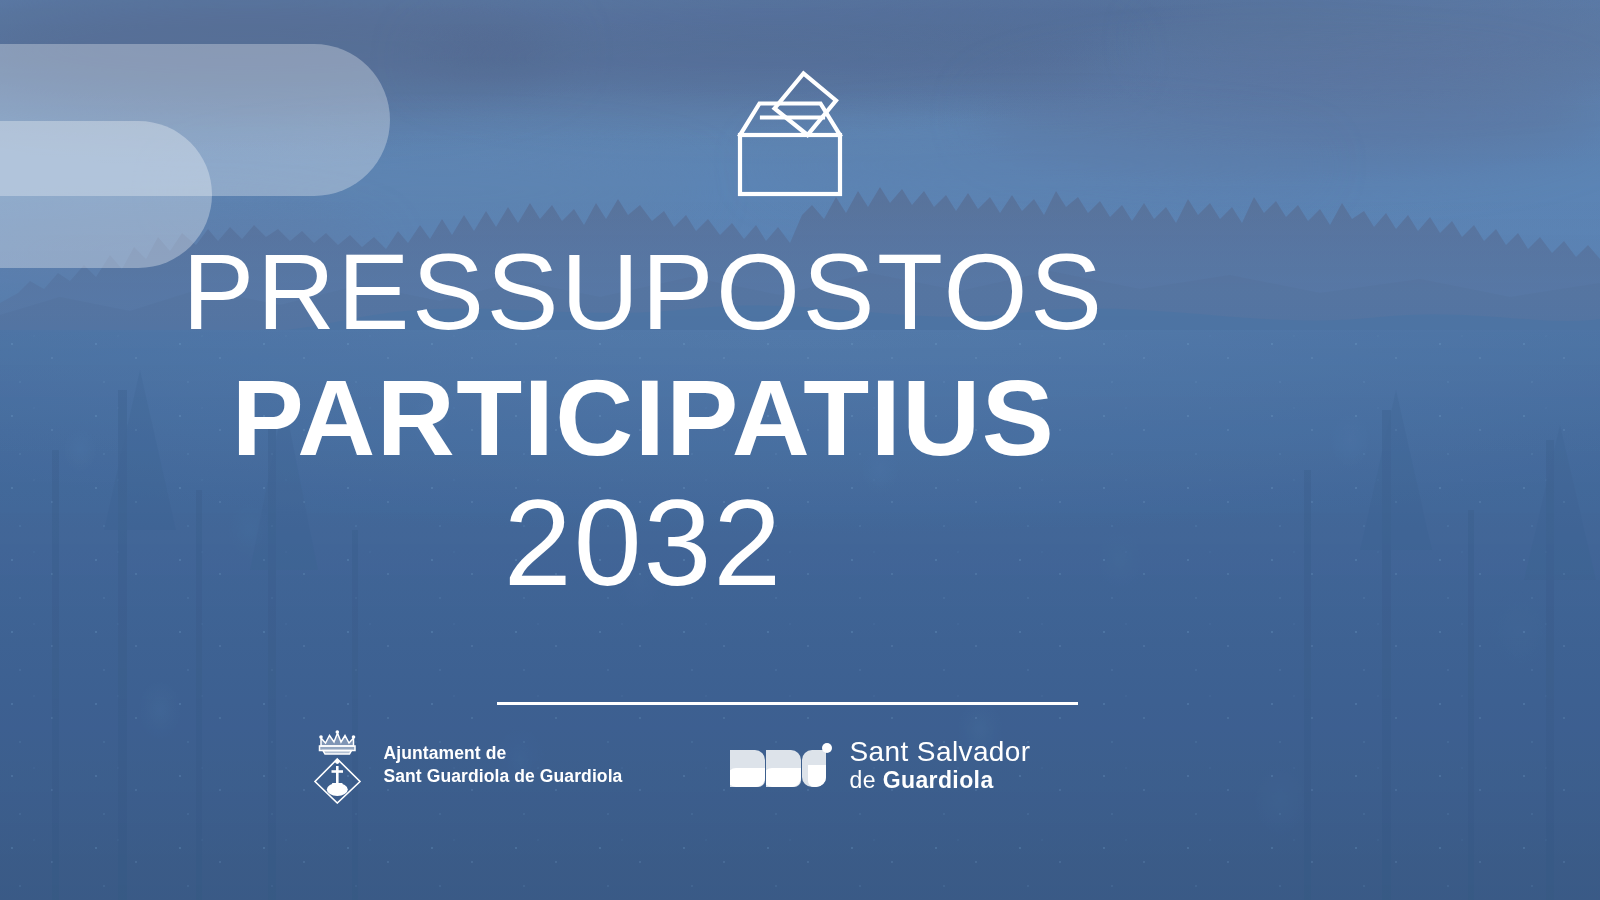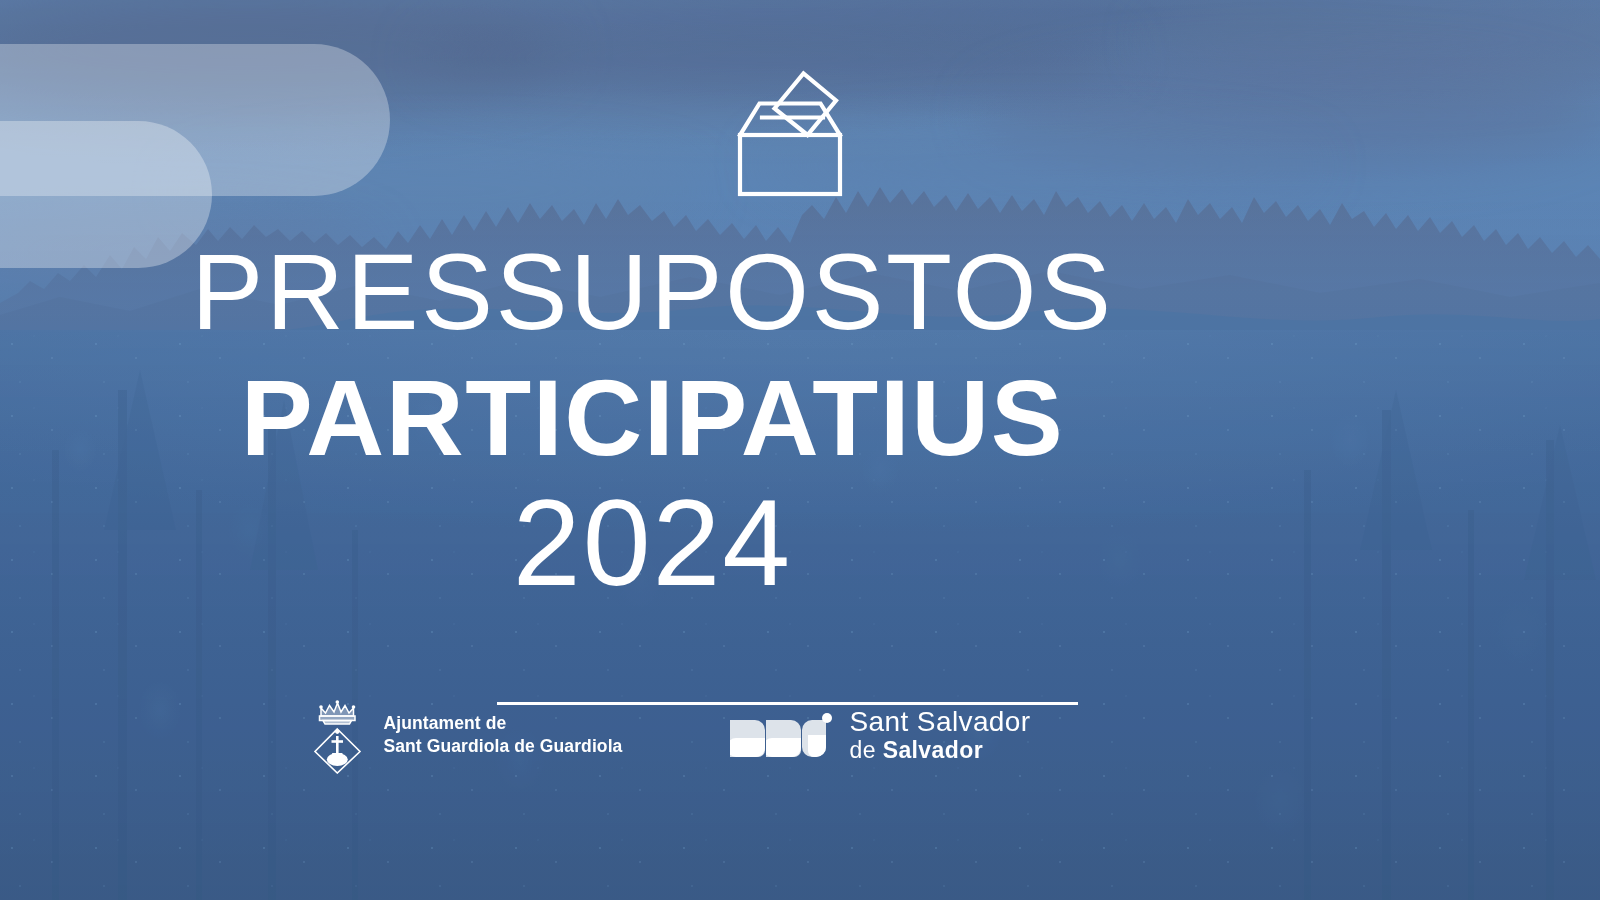--- a/index.html
+++ b/index.html
@@ -99,40 +99,40 @@
   
   .pill{position:absolute;background:rgba(255,255,255,.30);}
   .pill-1{left:-240px;top:44px;width:630px;height:152px;border-radius:76px;}
   .pill-2{left:-240px;top:121px;width:452px;height:147px;border-radius:74px;background:rgba(255,255,255,.32);}
 
   
   .content{position:absolute;inset:0;}
 
   .ballot{position:absolute;left:730px;top:68px;width:120px;height:132px;}
 
-  .titles{position:absolute;left:13px;top:238px;width:1279px;text-align:center;color:#fff;}
+  .titles{position:absolute;left:4px;top:238px;width:1279px;text-align:center;color:#fff;}
   .t-line1{
     font-size:108px;line-height:1.0;font-weight:300;letter-spacing:2.5px;
     text-transform:uppercase;
   }
   .t-line2{
     font-size:108px;line-height:1.0;font-weight:700;letter-spacing:1.5px;
     margin-top:18px;text-transform:uppercase;text-align:center;
   }
   .t-line3{
     font-size:122px;line-height:1.0;font-weight:300;letter-spacing:2px;
     margin-top:10px;
   }
 
   .divider{
     position:absolute;left:497px;top:702px;width:581px;height:3px;background:#fff;
   }
 
   .logos{
-    position:absolute;left:0;top:696px;width:1344px;
+    position:absolute;left:0;top:726px;width:1344px;
     display:flex;align-items:center;justify-content:center;gap:108px;
   }
 
   .ajt{display:flex;align-items:center;gap:14px;}
   .ajt-crest{width:56px;height:78px;position:relative;}
   .ajt-text{color:#fff;font-weight:700;font-size:17.5px;line-height:1.32;letter-spacing:.1px;}
 
   .ssg{display:flex;align-items:center;gap:15px;}
   .ssg-mark{width:104px;height:44px;}
   .ssg-text{color:#fff;line-height:1.12;}
@@ -237,21 +237,21 @@
 
         <path d="M10,67 L29.5,35.5 L90.5,35.5 L110,67"></path>
 
         <path d="M32,49.5 L93,49.5"></path>
       </svg>
     </div>
 
     <div class="titles">
       <div class="t-line1">PRESSUPOSTOS</div>
       <div class="t-line2">PARTICIPATIUS</div>
-      <div class="t-line3">2024</div>
+      <div class="t-line3">2032</div>
     </div>
 
     <div class="divider"></div>
 
     <div class="logos">
 
       <div class="ajt">
         <div class="ajt-crest">
           <svg width="56" height="78" viewBox="0 0 56 78" fill="none" stroke="#ffffff" stroke-width="1.5">
 
@@ -300,19 +300,19 @@
             </g>
 
             <path d="M72,17 A10,10 0 0 1 82,7 H96 V34 A10,10 0 0 1 86,44 H82 A10,10 0 0 1 72,34 Z" fill="#dde3ea"></path>
             <path d="M78,22 H96 V34 A10,10 0 0 1 86,44 H84 A6,6 0 0 1 78,38 Z" fill="#ffffff"></path>
 
             <circle cx="97" cy="5" r="5" fill="#ffffff"></circle>
           </svg>
         </div>
         <div class="ssg-text">
           <div class="ssg-t1">Sant Salvador</div>
-          <div class="ssg-t2"><span>de </span><b>Salvador</b></div>
+          <div class="ssg-t2"><span>de </span><b>Guardiola</b></div>
         </div>
       </div>
 
     </div>
   </div>
 </div>
 
 </body></html>

